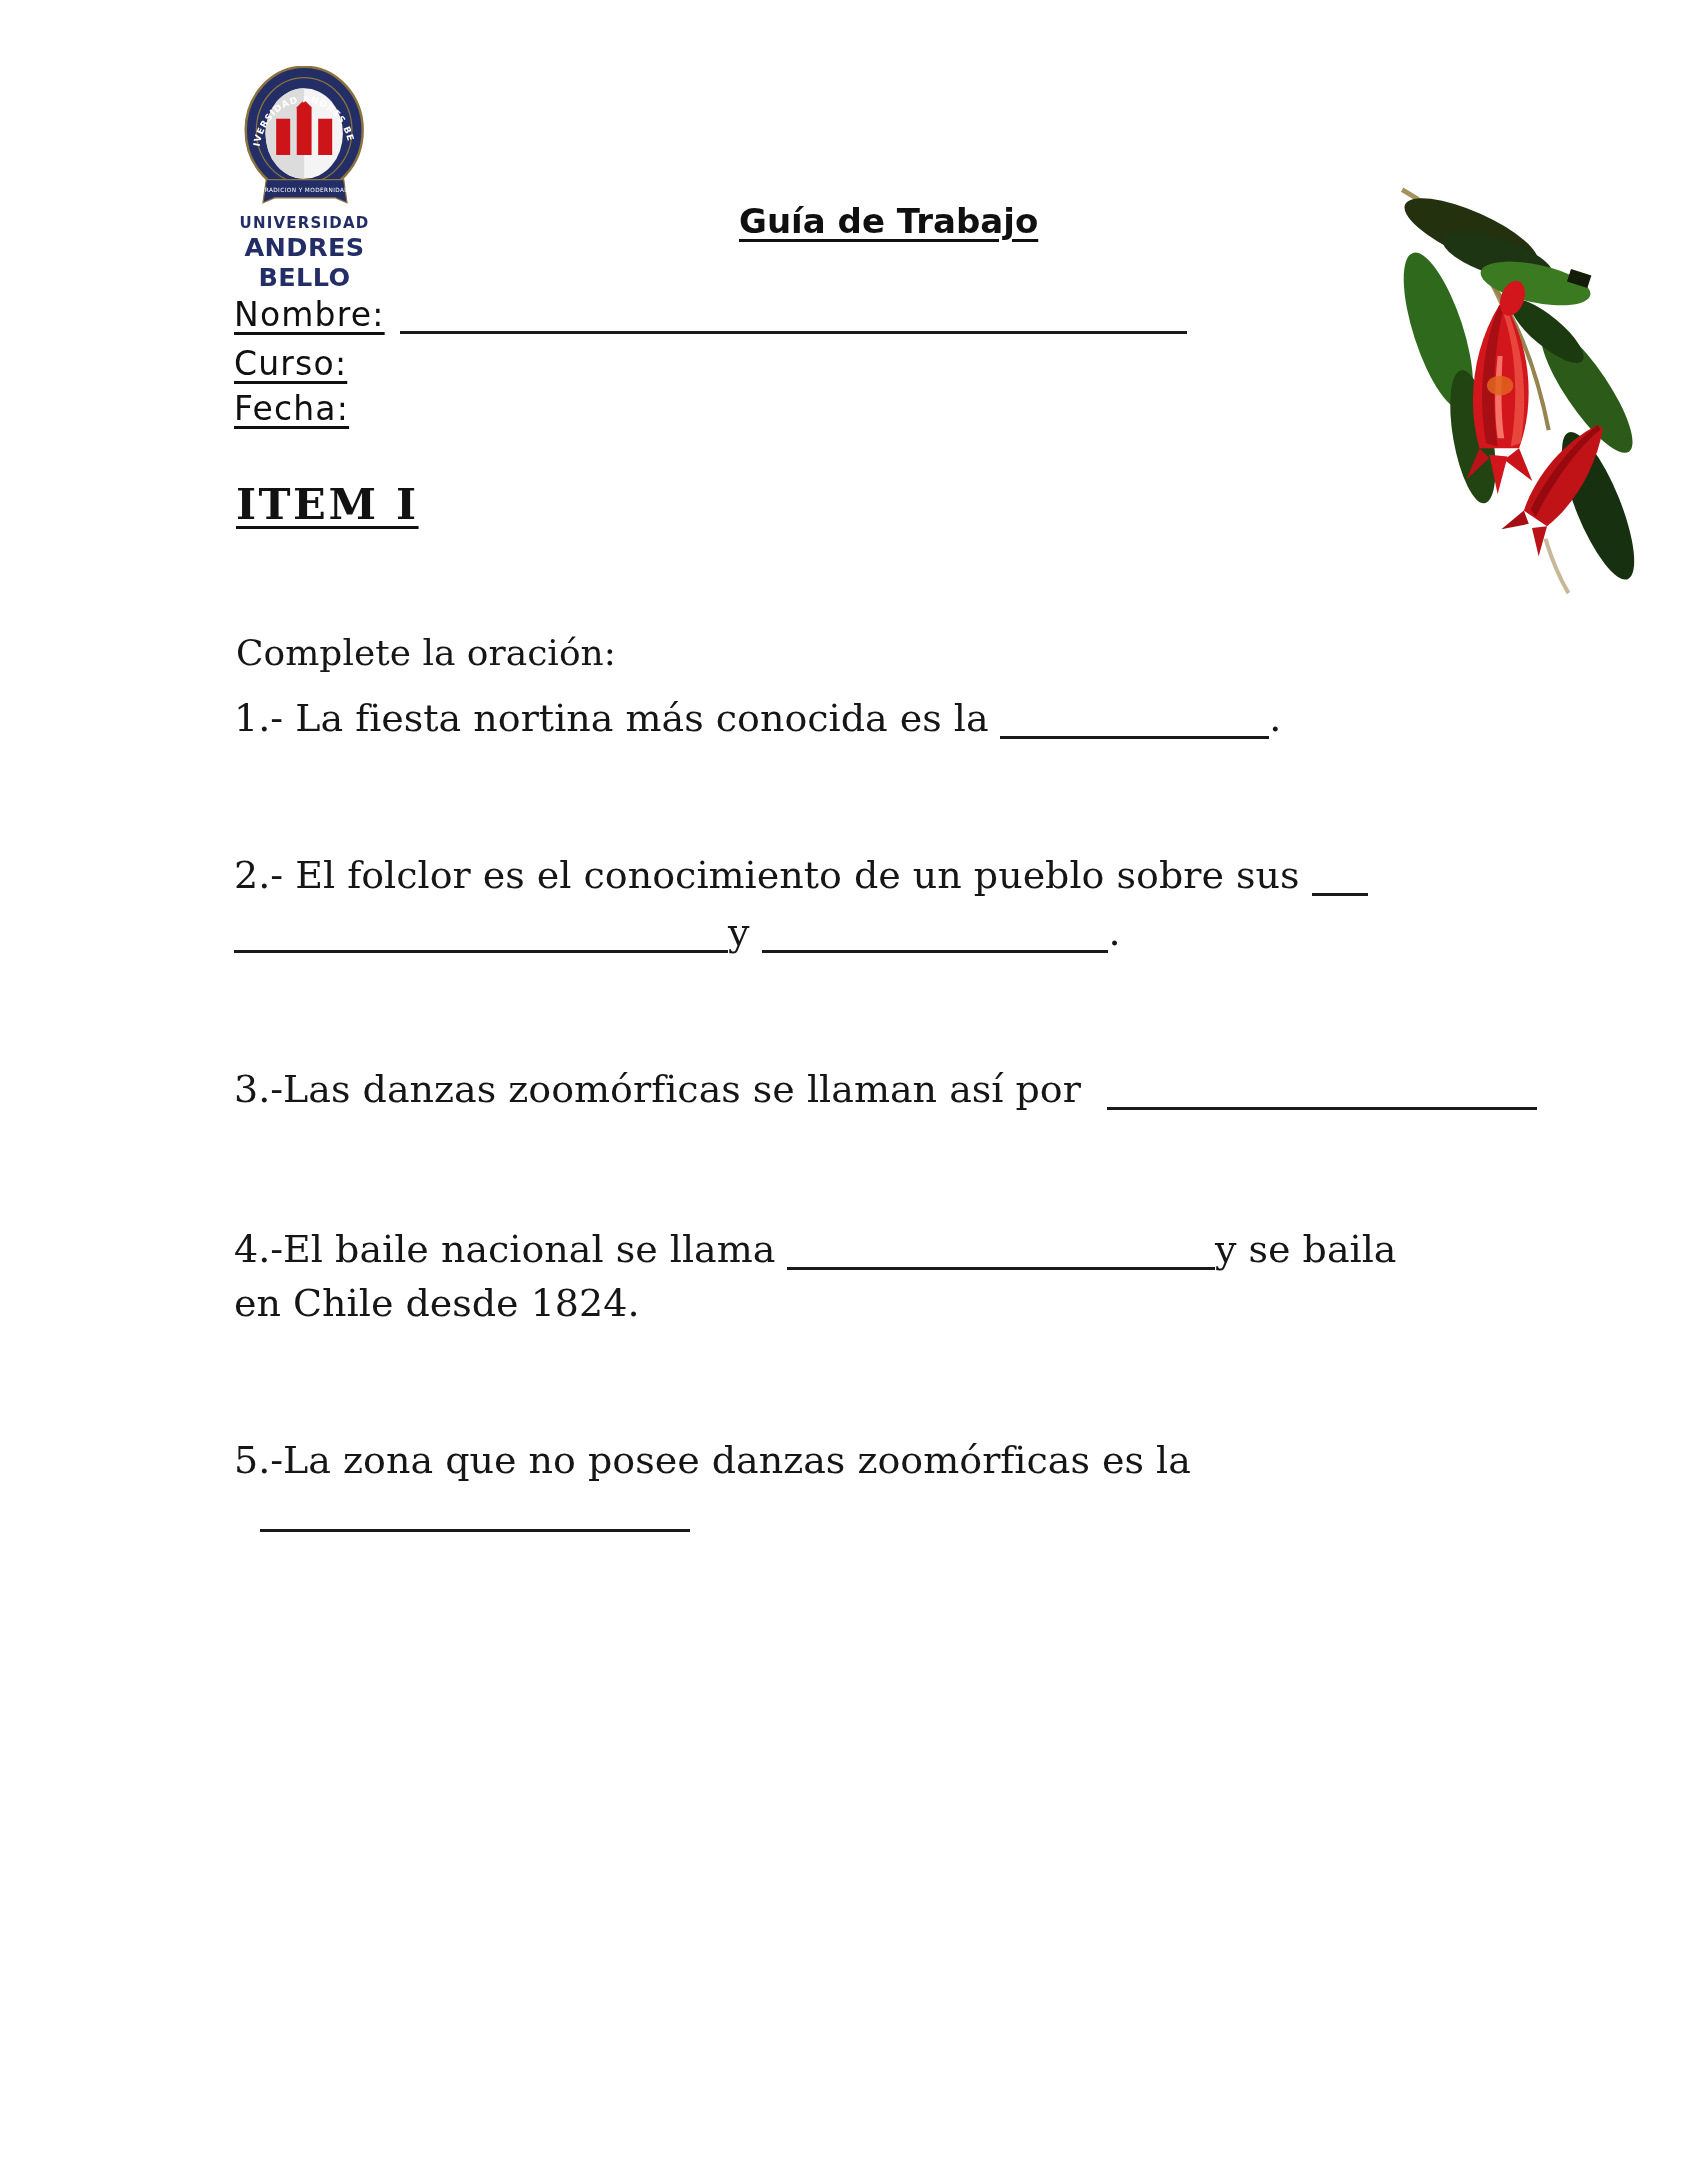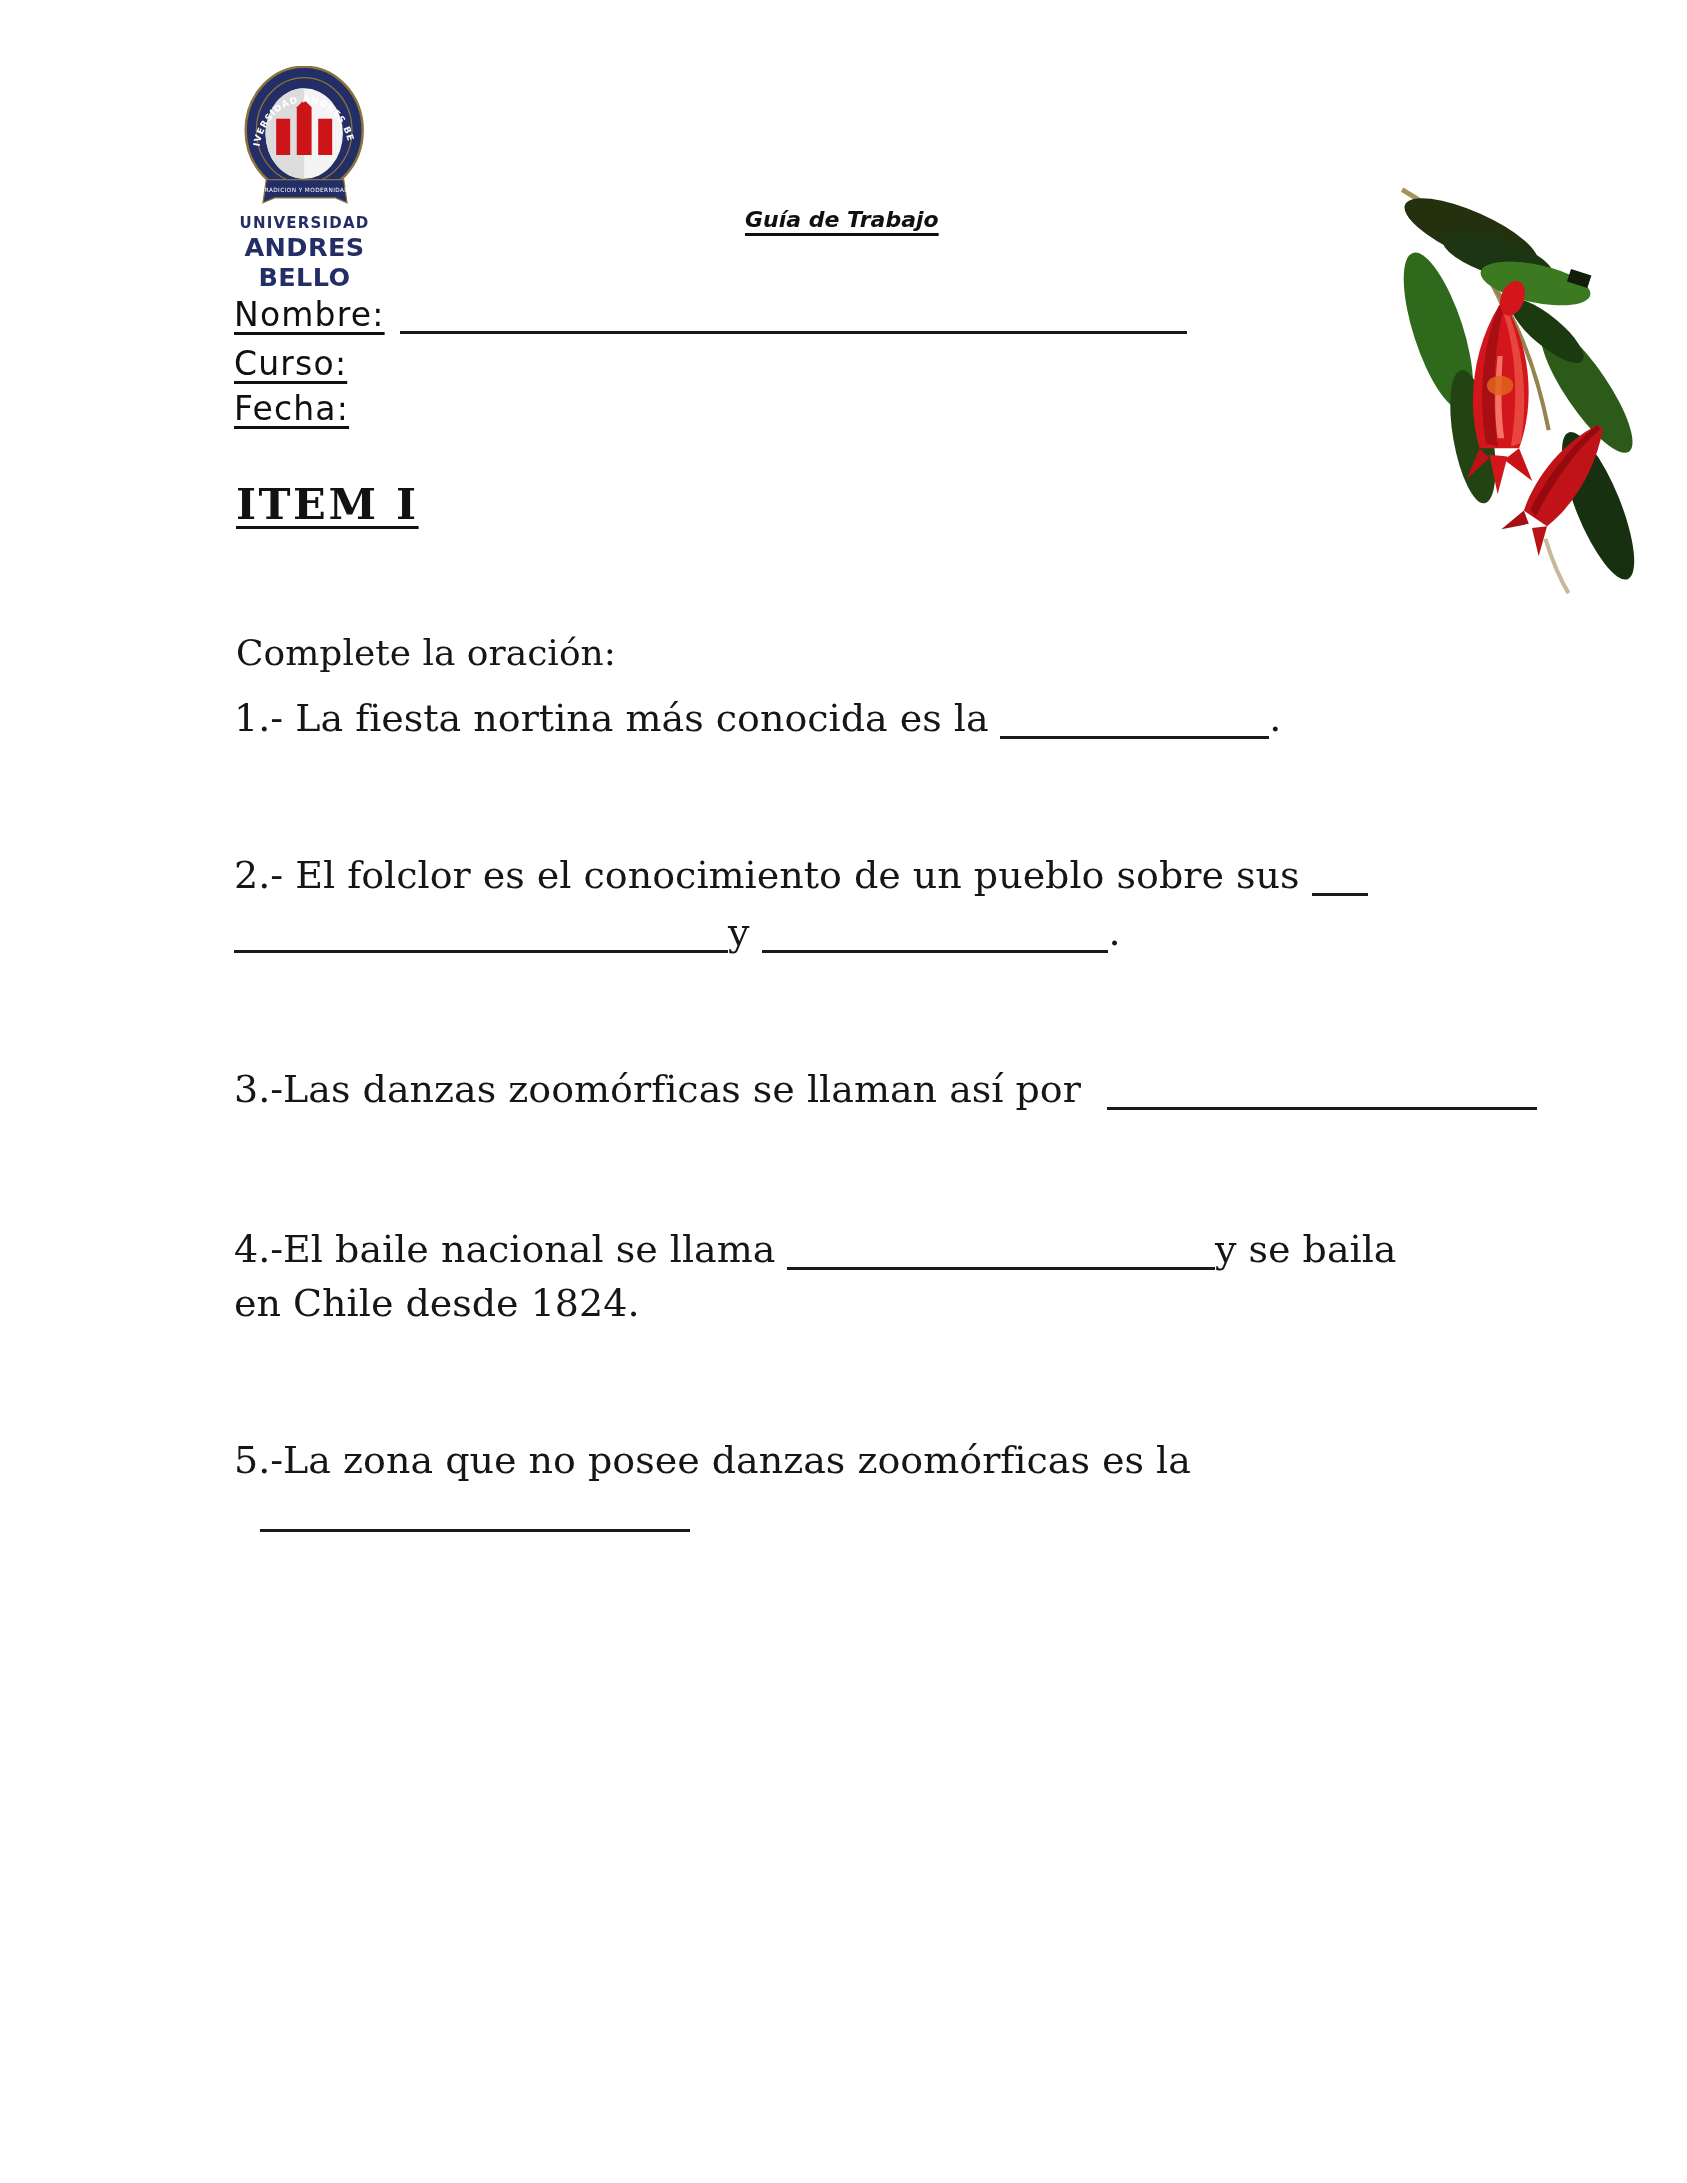--- a/index.html
+++ b/index.html
@@ -28,30 +28,29 @@
     font-family: "DejaVu Sans", sans-serif;
     font-weight: bold;
     font-size: 25.5px;
     letter-spacing: 0.4px;
     color: #242e66;
   }
 
   
   .doc-title {
     position: absolute; left: 737px; top: 199px;
-    margin: 8px;
-    font-family: "DejaVu Sans", sans-serif;
-    font-weight: bold;
-    font-size: 22px;
+    margin: 2px;
+    font-family: "DejaVu Sans", sans-serif;
+    font-weight: bold;
+    font-size: 34px;
     color: #101010;
     text-decoration: underline;
     text-decoration-thickness: 2.5px;
     text-underline-offset: 5.8px;
     white-space: nowrap;
-    font-style: italic;
   }
 
   
   .field {
     position: absolute; left: 234px;
     font-family: "DejaVu Sans", sans-serif;
     font-size: 33px;
     letter-spacing: 1.2px;
     color: #101010;
     white-space: nowrap;

